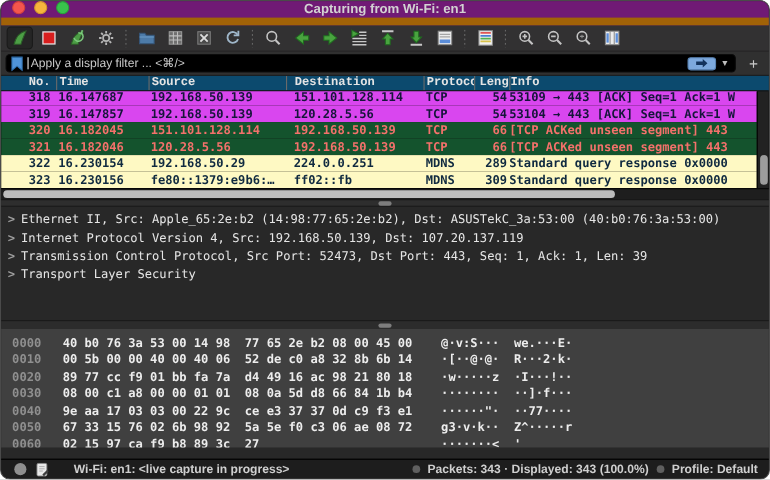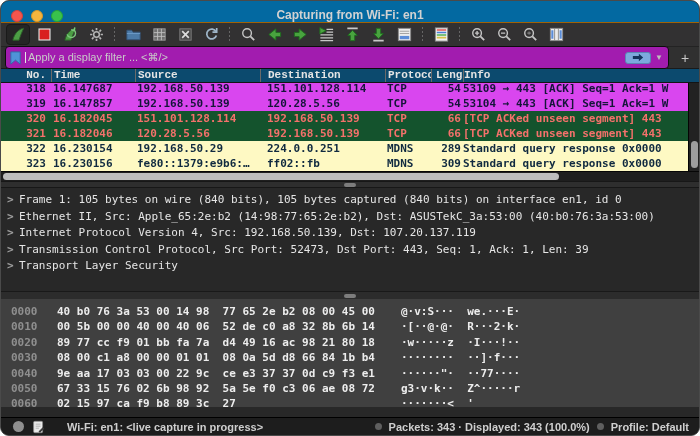--- a/index.html
+++ b/index.html
@@ -6,43 +6,43 @@
   *{box-sizing:border-box;}
   .window{
     width:700px;height:436px;
     border-radius:9px;overflow:hidden;
     border:1px solid #4a4a4a;
     background:#2b2b2b;
     display:flex;flex-direction:column;
     font-family:"Liberation Sans",sans-serif;
   }
   
-  .titlebar{height:22px;background:#0369a1;border-bottom:1px solid #a16207;
-    display:flex;align-items:flex-end;position:relative;flex:0 0 22px;}
+  .titlebar{height:22px;background:#701a75;border-bottom:7px solid #a16207;
+    display:flex;align-items:flex-start;position:relative;flex:0 0 22px;}
   .lights{display:flex;gap:8px;margin-left:10px;}
   .light{width:12px;height:12px;border-radius:50%;}
   .light.red{background:#f4554d;border:1px solid #d0423c;}
   .light.yellow{background:#f6b53d;border:1px solid #d3972c;}
   .light.green{background:#39c24c;border:1px solid #27a239;}
   .title{position:absolute;left:0;right:0;text-align:center;
     font-size:12px;font-weight:bold;color:#d2d2d2;pointer-events:none;}
   
   .toolbar{height:24px;background:#323132;display:flex;align-items:center;
     padding:0 4px;flex:0 0 24px;border-bottom:1px solid #232323;}
   .tb-btn{width:24px;height:21px;display:flex;align-items:center;justify-content:center;
     background:transparent;border:1px solid transparent;padding:0;margin:0 1px;}
   .tb-btn.pressed{background:#252525;border:1px solid #1a1a1a;border-radius:4px;}
   .tb-btn svg{width:17px;height:17px;display:block;}
   .tb-sep{width:1px;height:16px;margin:0 5px;
     background-image:linear-gradient(#666 40%,transparent 40%);
     background-size:1px 4px;}
   
   .filterbar{height:22px;background:#303030;display:flex;align-items:center;
     padding:2px 4px;flex:0 0 22px;border-bottom:1px solid #1a1a1a;gap:4px;}
-  .filter-field{flex:1;height:23px;background:#a21caf;border:1px solid #0c0c0c;
+  .filter-field{flex:1;height:17px;background:#000000;border:1px solid #0c0c0c;
     border-radius:4px;display:flex;align-items:center;padding:0 3px;}
   .bookmark{width:13px;height:14px;flex:0 0 13px;margin-right:3px;}
   .caret{width:1px;height:11px;background:#e8e8e8;margin-right:2px;}
   .filter-placeholder{font-size:11px;color:#c9c9c9;white-space:nowrap;overflow:hidden;flex:1;}
   .apply-btn{width:26px;height:12px;background:#7da9dd;border:1px solid #5b85b5;
     border-radius:3px;display:flex;align-items:center;justify-content:center;padding:0;}
   .apply-btn svg{width:12px;height:9px;}
   .filter-caret{color:#bdbdbd;font-size:8px;margin:0 2px 0 4px;}
   .add-filter-btn{background:transparent;border:none;color:#c9c9c9;font-size:14px;
     width:20px;height:18px;line-height:14px;padding:0;margin-left:2px;}
@@ -385,21 +385,20 @@
 
   <div class="pl-hscroll">
     <div class="h-thumb"></div>
   </div>
 
   <div class="splitter">
     <div class="grip"></div>
   </div>
 
   <div class="details" id="details">
-      <div class="d-line"><span class="d-chevron">&gt;</span><span>Frame 1: 105 bytes on wire (840 bits), 105 bytes captured (840 bits) on interface en1, id 0</span></div>
       <div class="d-line"><span class="d-chevron">&gt;</span><span>Ethernet II, Src: Apple_65:2e:b2 (14:98:77:65:2e:b2), Dst: ASUSTekC_3a:53:00 (40:b0:76:3a:53:00)</span></div>
       <div class="d-line"><span class="d-chevron">&gt;</span><span>Internet Protocol Version 4, Src: 192.168.50.139, Dst: 107.20.137.119</span></div>
       <div class="d-line"><span class="d-chevron">&gt;</span><span>Transmission Control Protocol, Src Port: 52473, Dst Port: 443, Seq: 1, Ack: 1, Len: 39</span></div>
       <div class="d-line"><span class="d-chevron">&gt;</span><span>Transport Layer Security</span></div>
     </div>
 
   <div class="splitter2">
     <div class="grip"></div>
   </div>
 

